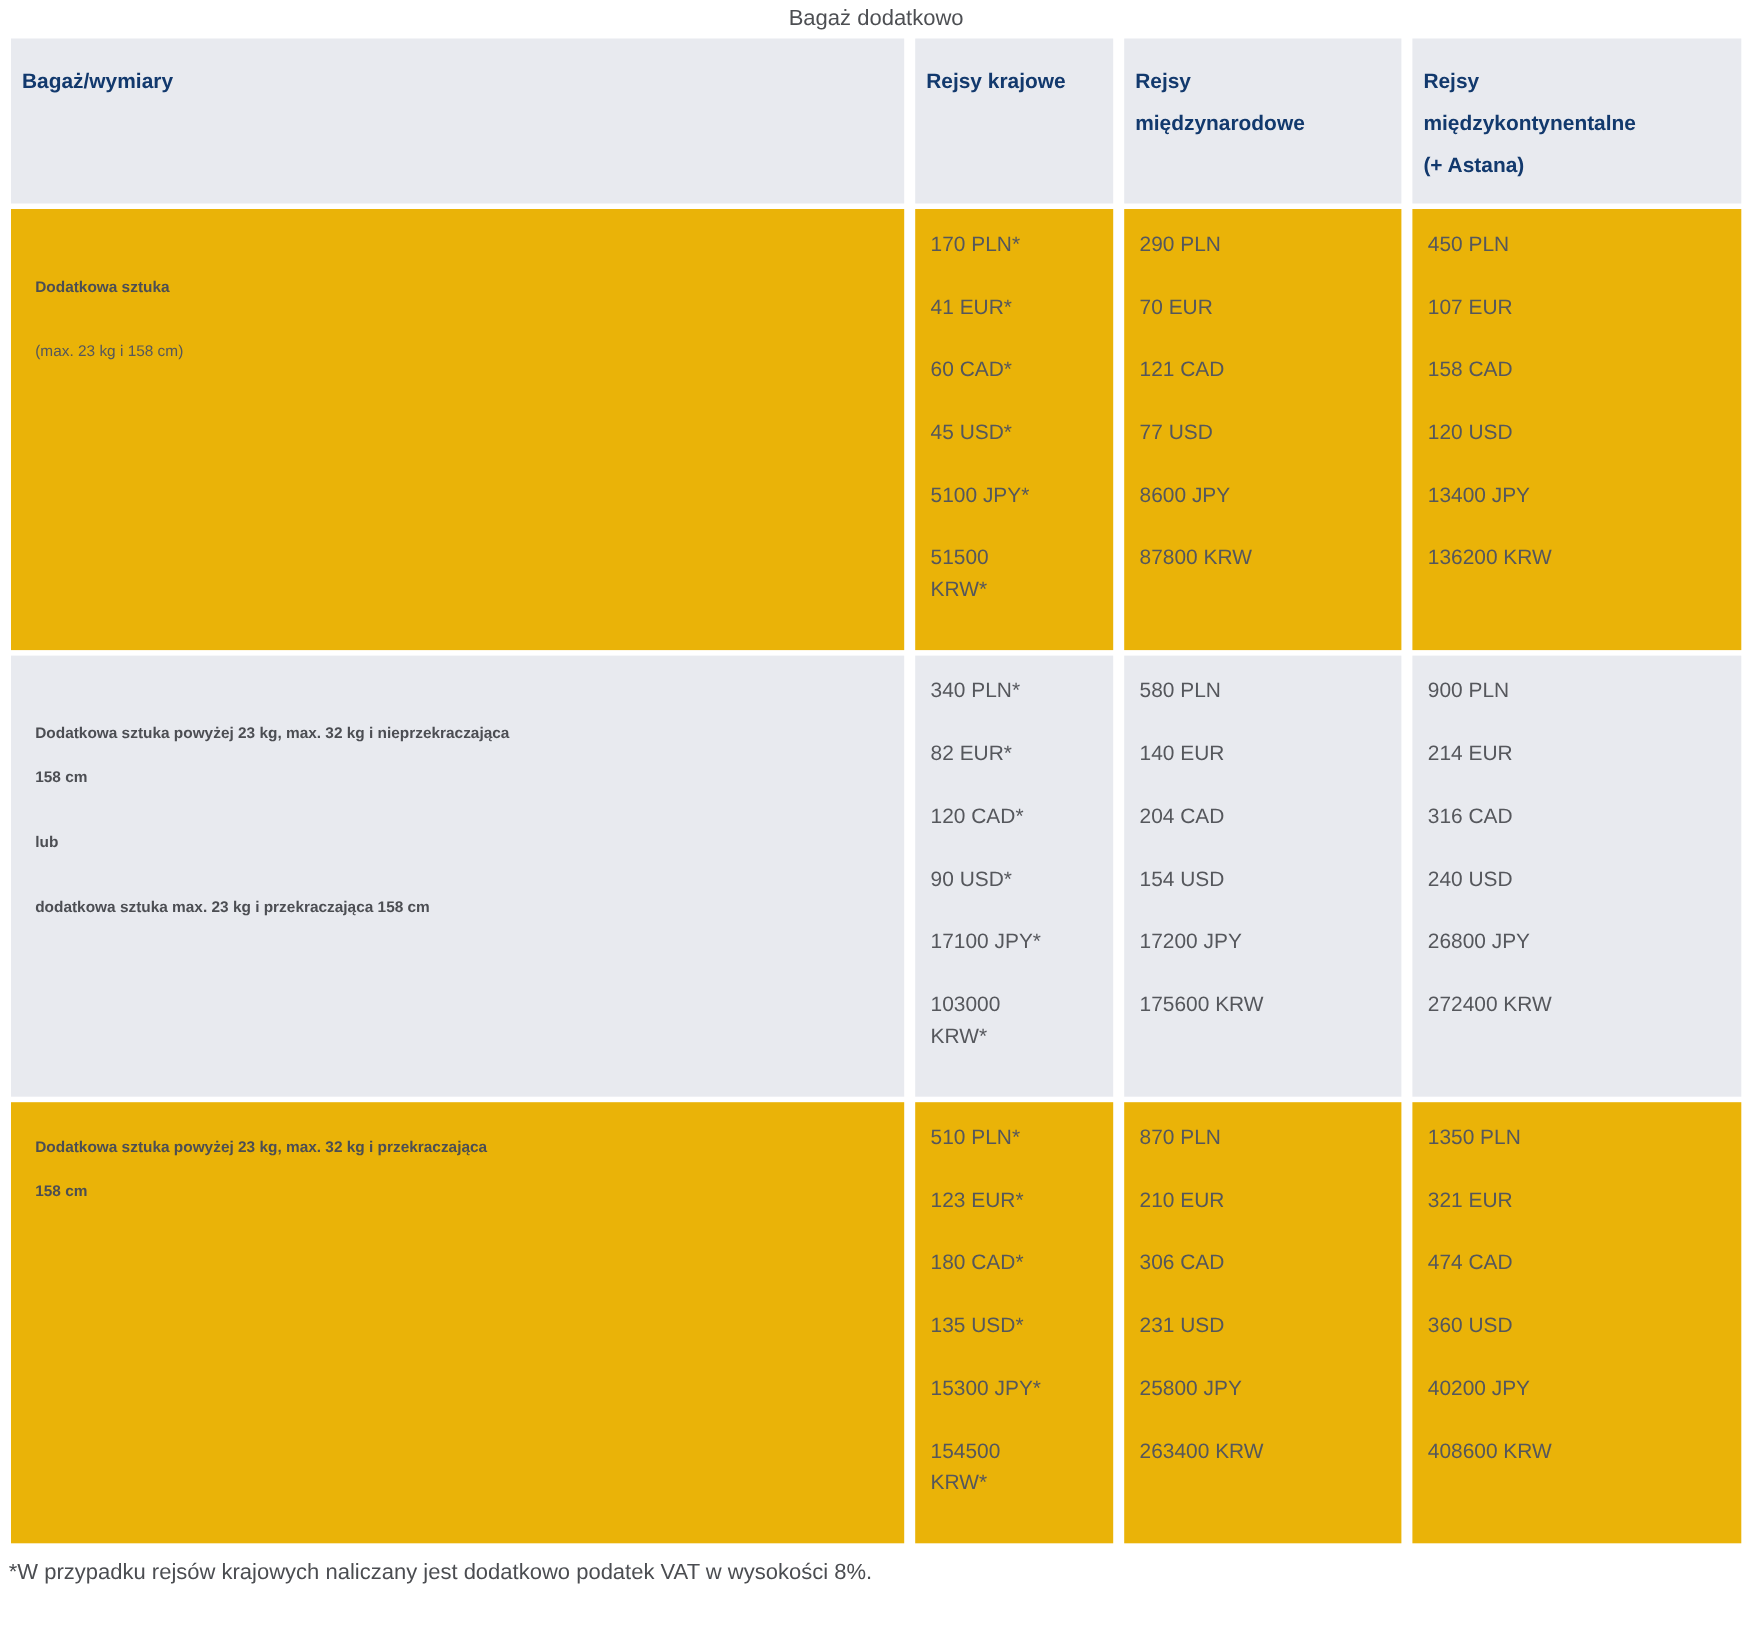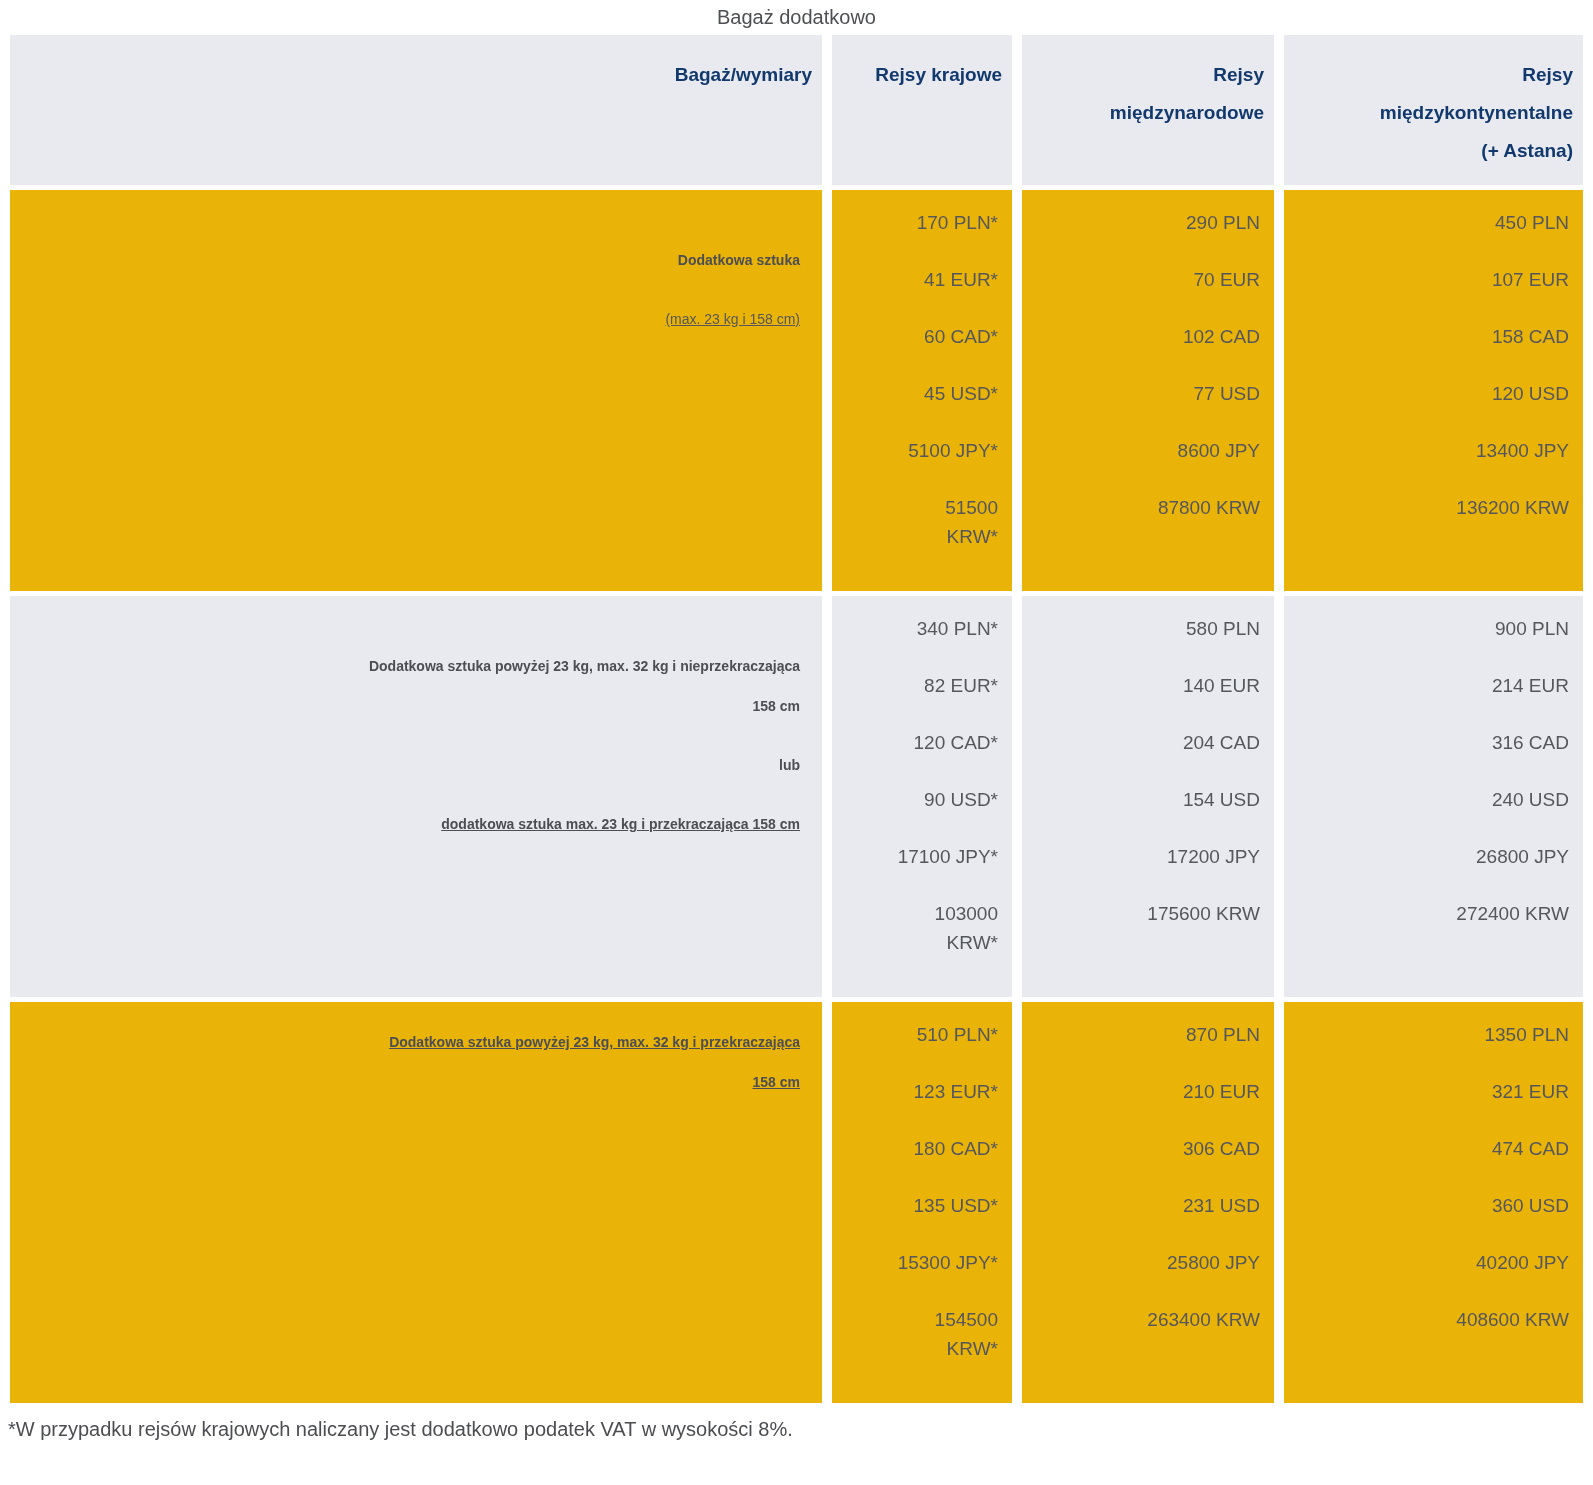--- a/index.html
+++ b/index.html
@@ -18,21 +18,21 @@
     color: #4d4f53;
   }
   .grid {
     margin-left: 10px;
     width: 1573px;
     display: grid;
     grid-template-columns: 812px 180px 252px 1fr;
     gap: 5px 10px;
     background: #ffffff;
   }
-  .cell { text-align: right; box-sizing: border-box; }
+  .cell { text-align: left; box-sizing: border-box; }
   .dark  { background: #e8eaef; }
   .light { background: #eab308; }
 
   .header-cell {
     min-height: 150px;
     padding: 21px 10px 0;
     font-size: 19px;
     font-weight: 700;
     line-height: 38px;
     color: #12396d;
@@ -44,21 +44,21 @@
   .label-cell.tight { padding-top: 20px; }
   .label-cell p {
     margin: 0 0 19px;
     font-size: 14px;
     font-weight: 700;
     line-height: 40px;
     color: #4c4e53;
     white-space: pre-line;
   }
   .label-cell p.normal { font-weight: 400; color: #55575c; }
-  .label-cell p:last-child { margin-bottom: 0; text-decoration: underline; }
+  .label-cell p:last-child { margin-bottom: 0; }
 
   .price-cell {
     padding: 18px 14px 40px;
   }
   .price-cell p {
     margin: 0 0 28px;
     font-size: 19px;
     line-height: 29px;
     color: #55575c;
     white-space: pre-line;
@@ -96,21 +96,21 @@
     <p>41 EUR*</p>
     <p>60 CAD*</p>
     <p>45 USD*</p>
     <p>5100 JPY*</p>
     <p>51500
 KRW*</p>
   </div>
   <div class="cell light price-cell">
     <p>290 PLN</p>
     <p>70 EUR</p>
-    <p>102 CAD</p>
+    <p>121 CAD</p>
     <p>77 USD</p>
     <p>8600 JPY</p>
     <p>87800 KRW</p>
   </div>
   <div class="cell light price-cell">
     <p>450 PLN</p>
     <p>107 EUR</p>
     <p>158 CAD</p>
     <p>120 USD</p>
     <p>13400 JPY</p>

